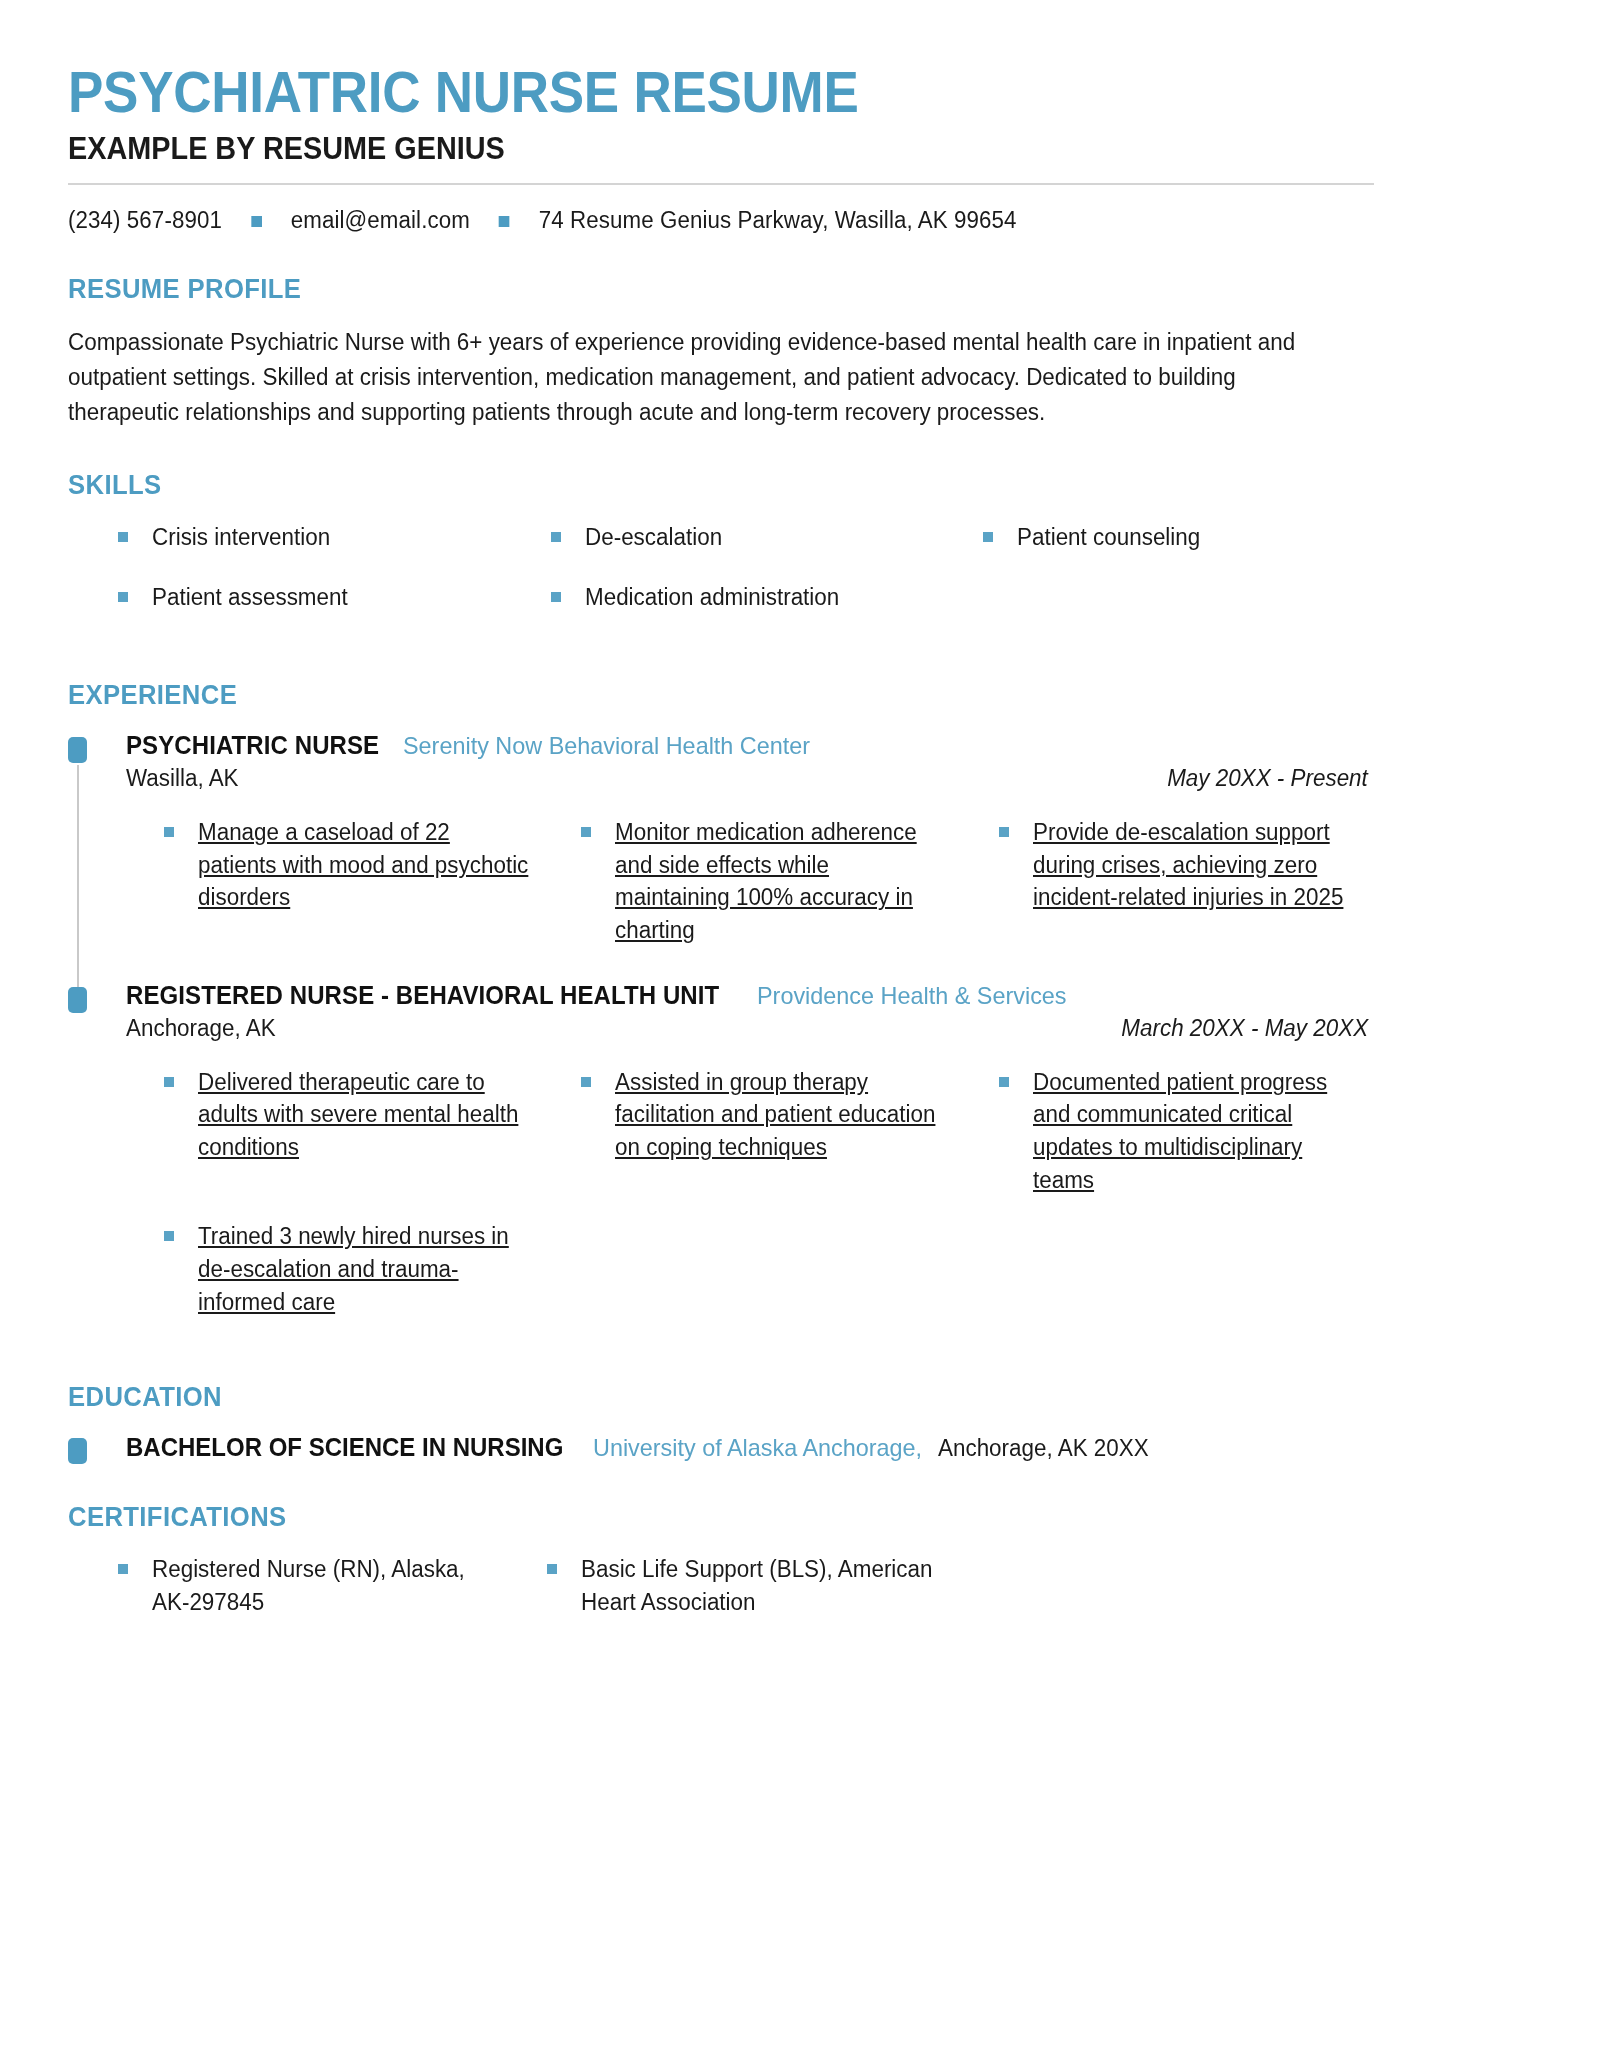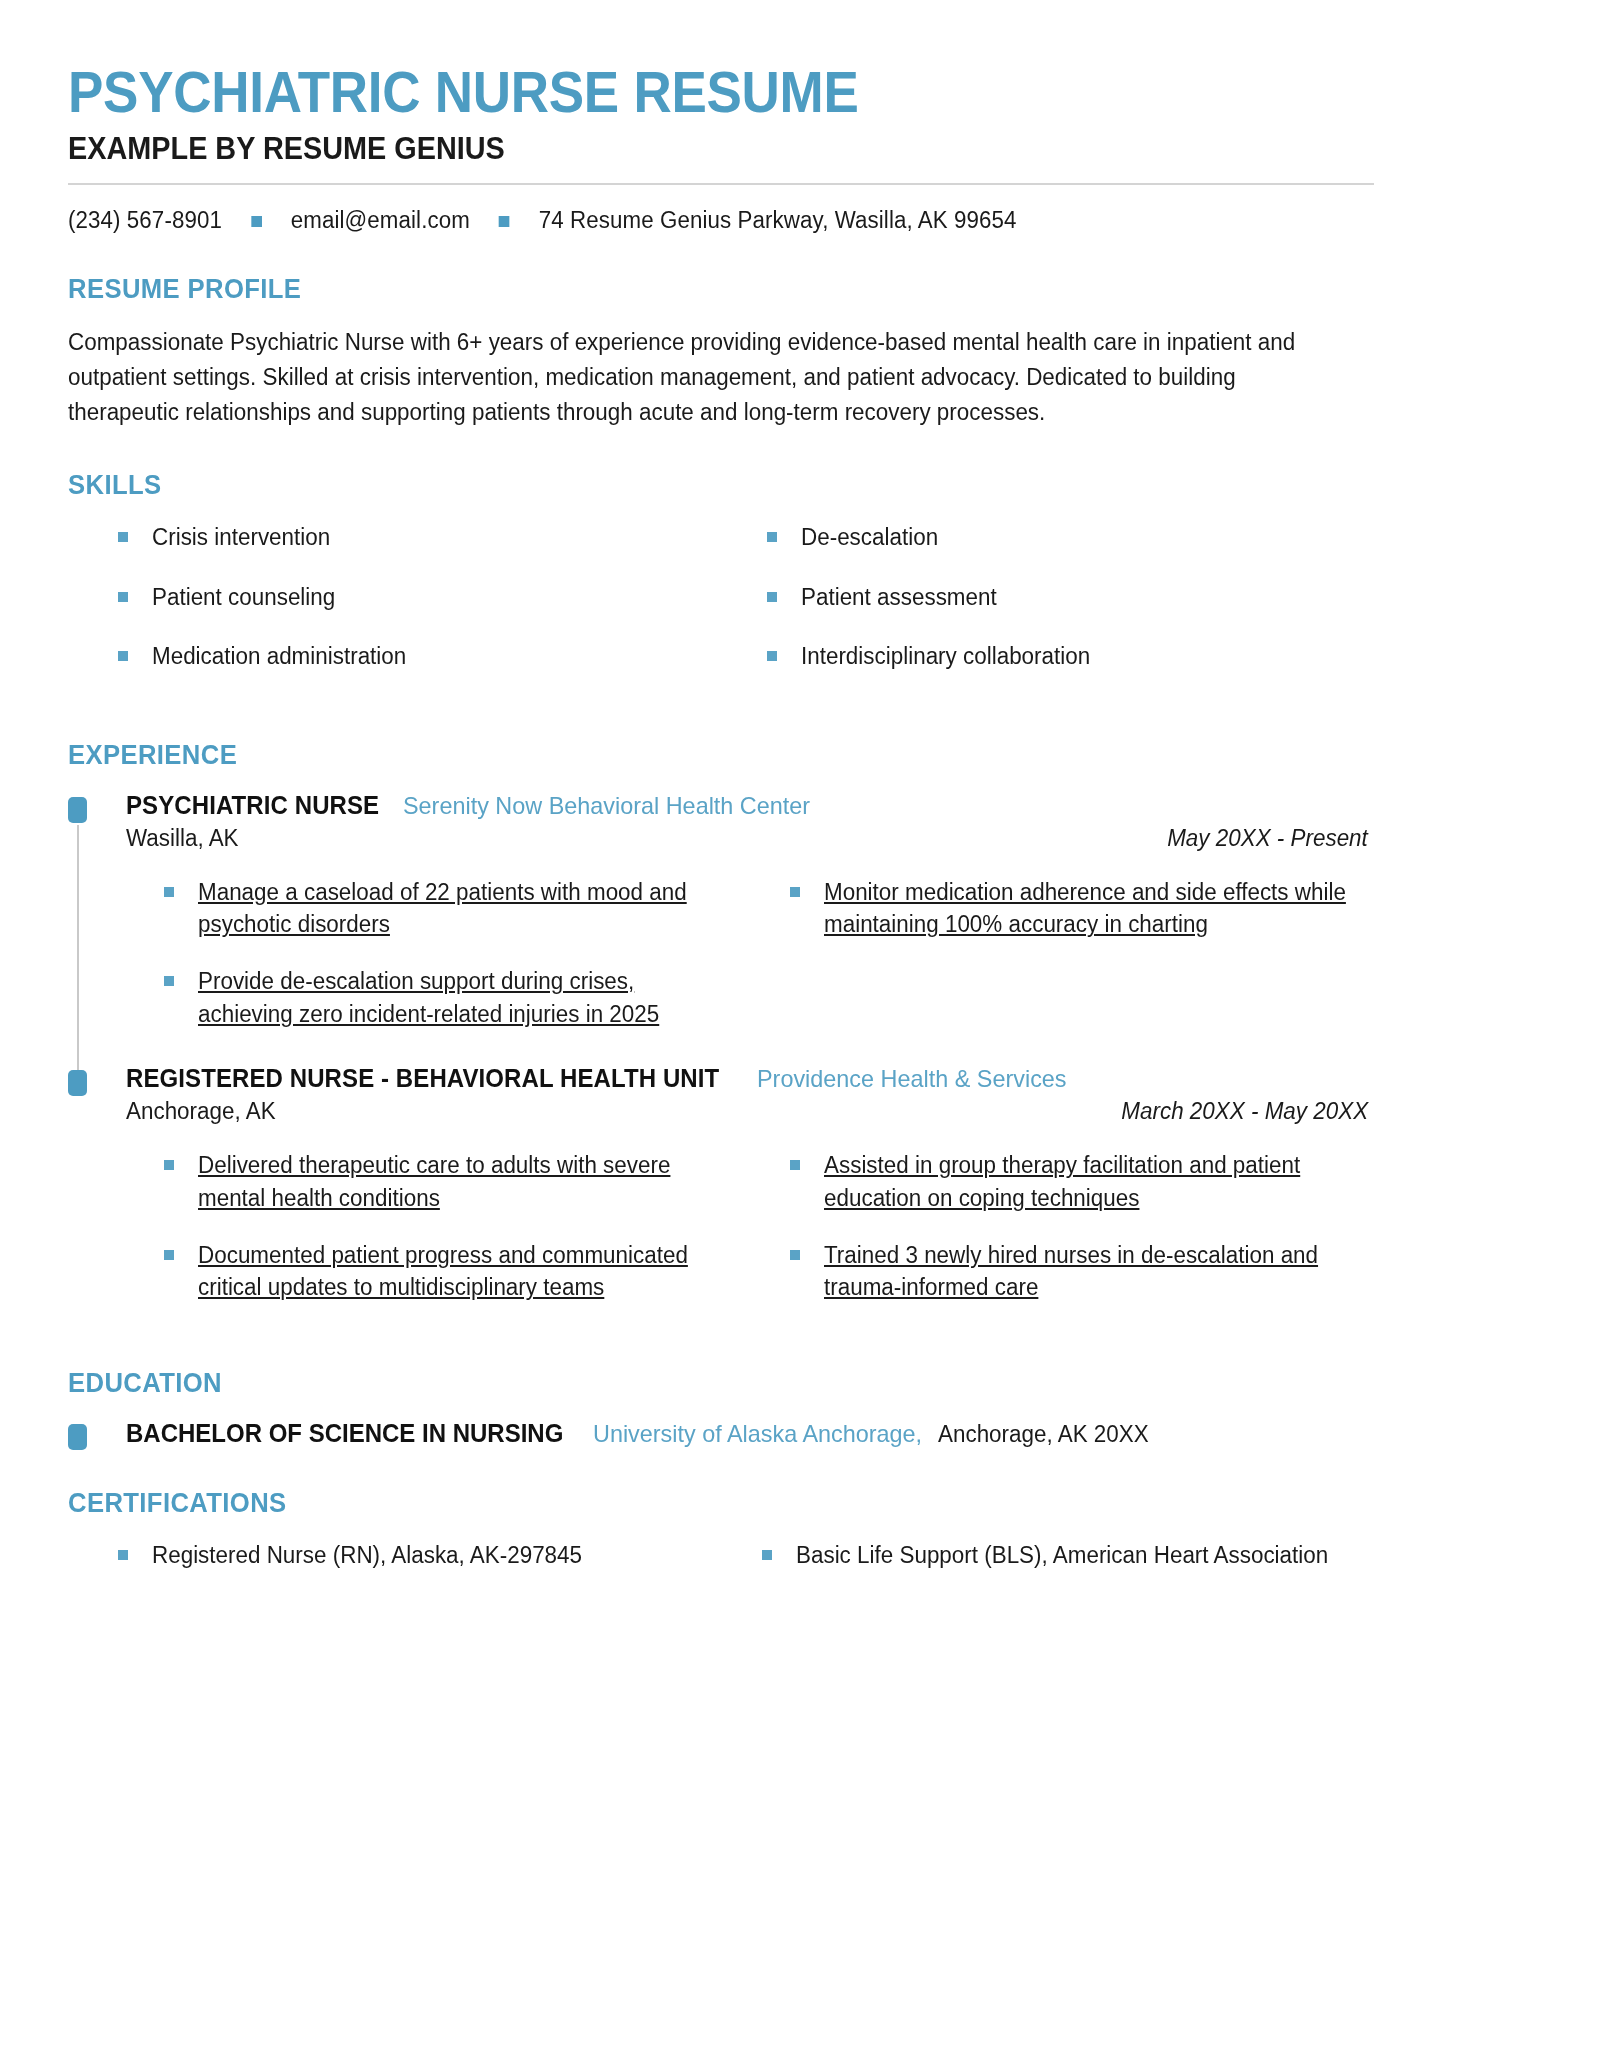--- a/index.html
+++ b/index.html
@@ -94,21 +94,21 @@
     line-height: 1.52;
     color: #1a1a1a;
     max-width: 1440px;
     transform: scaleX(0.975);
     transform-origin: left center;
   }
 
   
   .two-col {
     display: grid;
-    grid-template-columns: 1fr 1fr;
+    grid-template-columns: 1fr 1fr 1fr;
     column-gap: 42px;
     row-gap: 0px;
   }
   .bullet-row {
     display: flex;
     align-items: flex-start;
     padding: 0 0 26px 0;
   }
   .bullet-sq {
     width: 10px;
@@ -283,24 +283,20 @@
         <span class="bullet-text">Patient counseling</span>
       </div>
       <div class="bullet-row">
         <span class="bullet-sq"></span>
         <span class="bullet-text">Patient assessment</span>
       </div>
       <div class="bullet-row">
         <span class="bullet-sq"></span>
         <span class="bullet-text">Medication administration</span>
       </div>
-      <div class="bullet-row">
-        <span class="bullet-sq"></span>
-        <span class="bullet-text">Interdisciplinary collaboration</span>
-      </div>
     </div>
   </div>
 
   <div class="section">
     <div class="section-title">EXPERIENCE</div>
 
     <div class="exp-list">
 
       <div class="exp-entry">
         <span class="exp-marker"></span>

